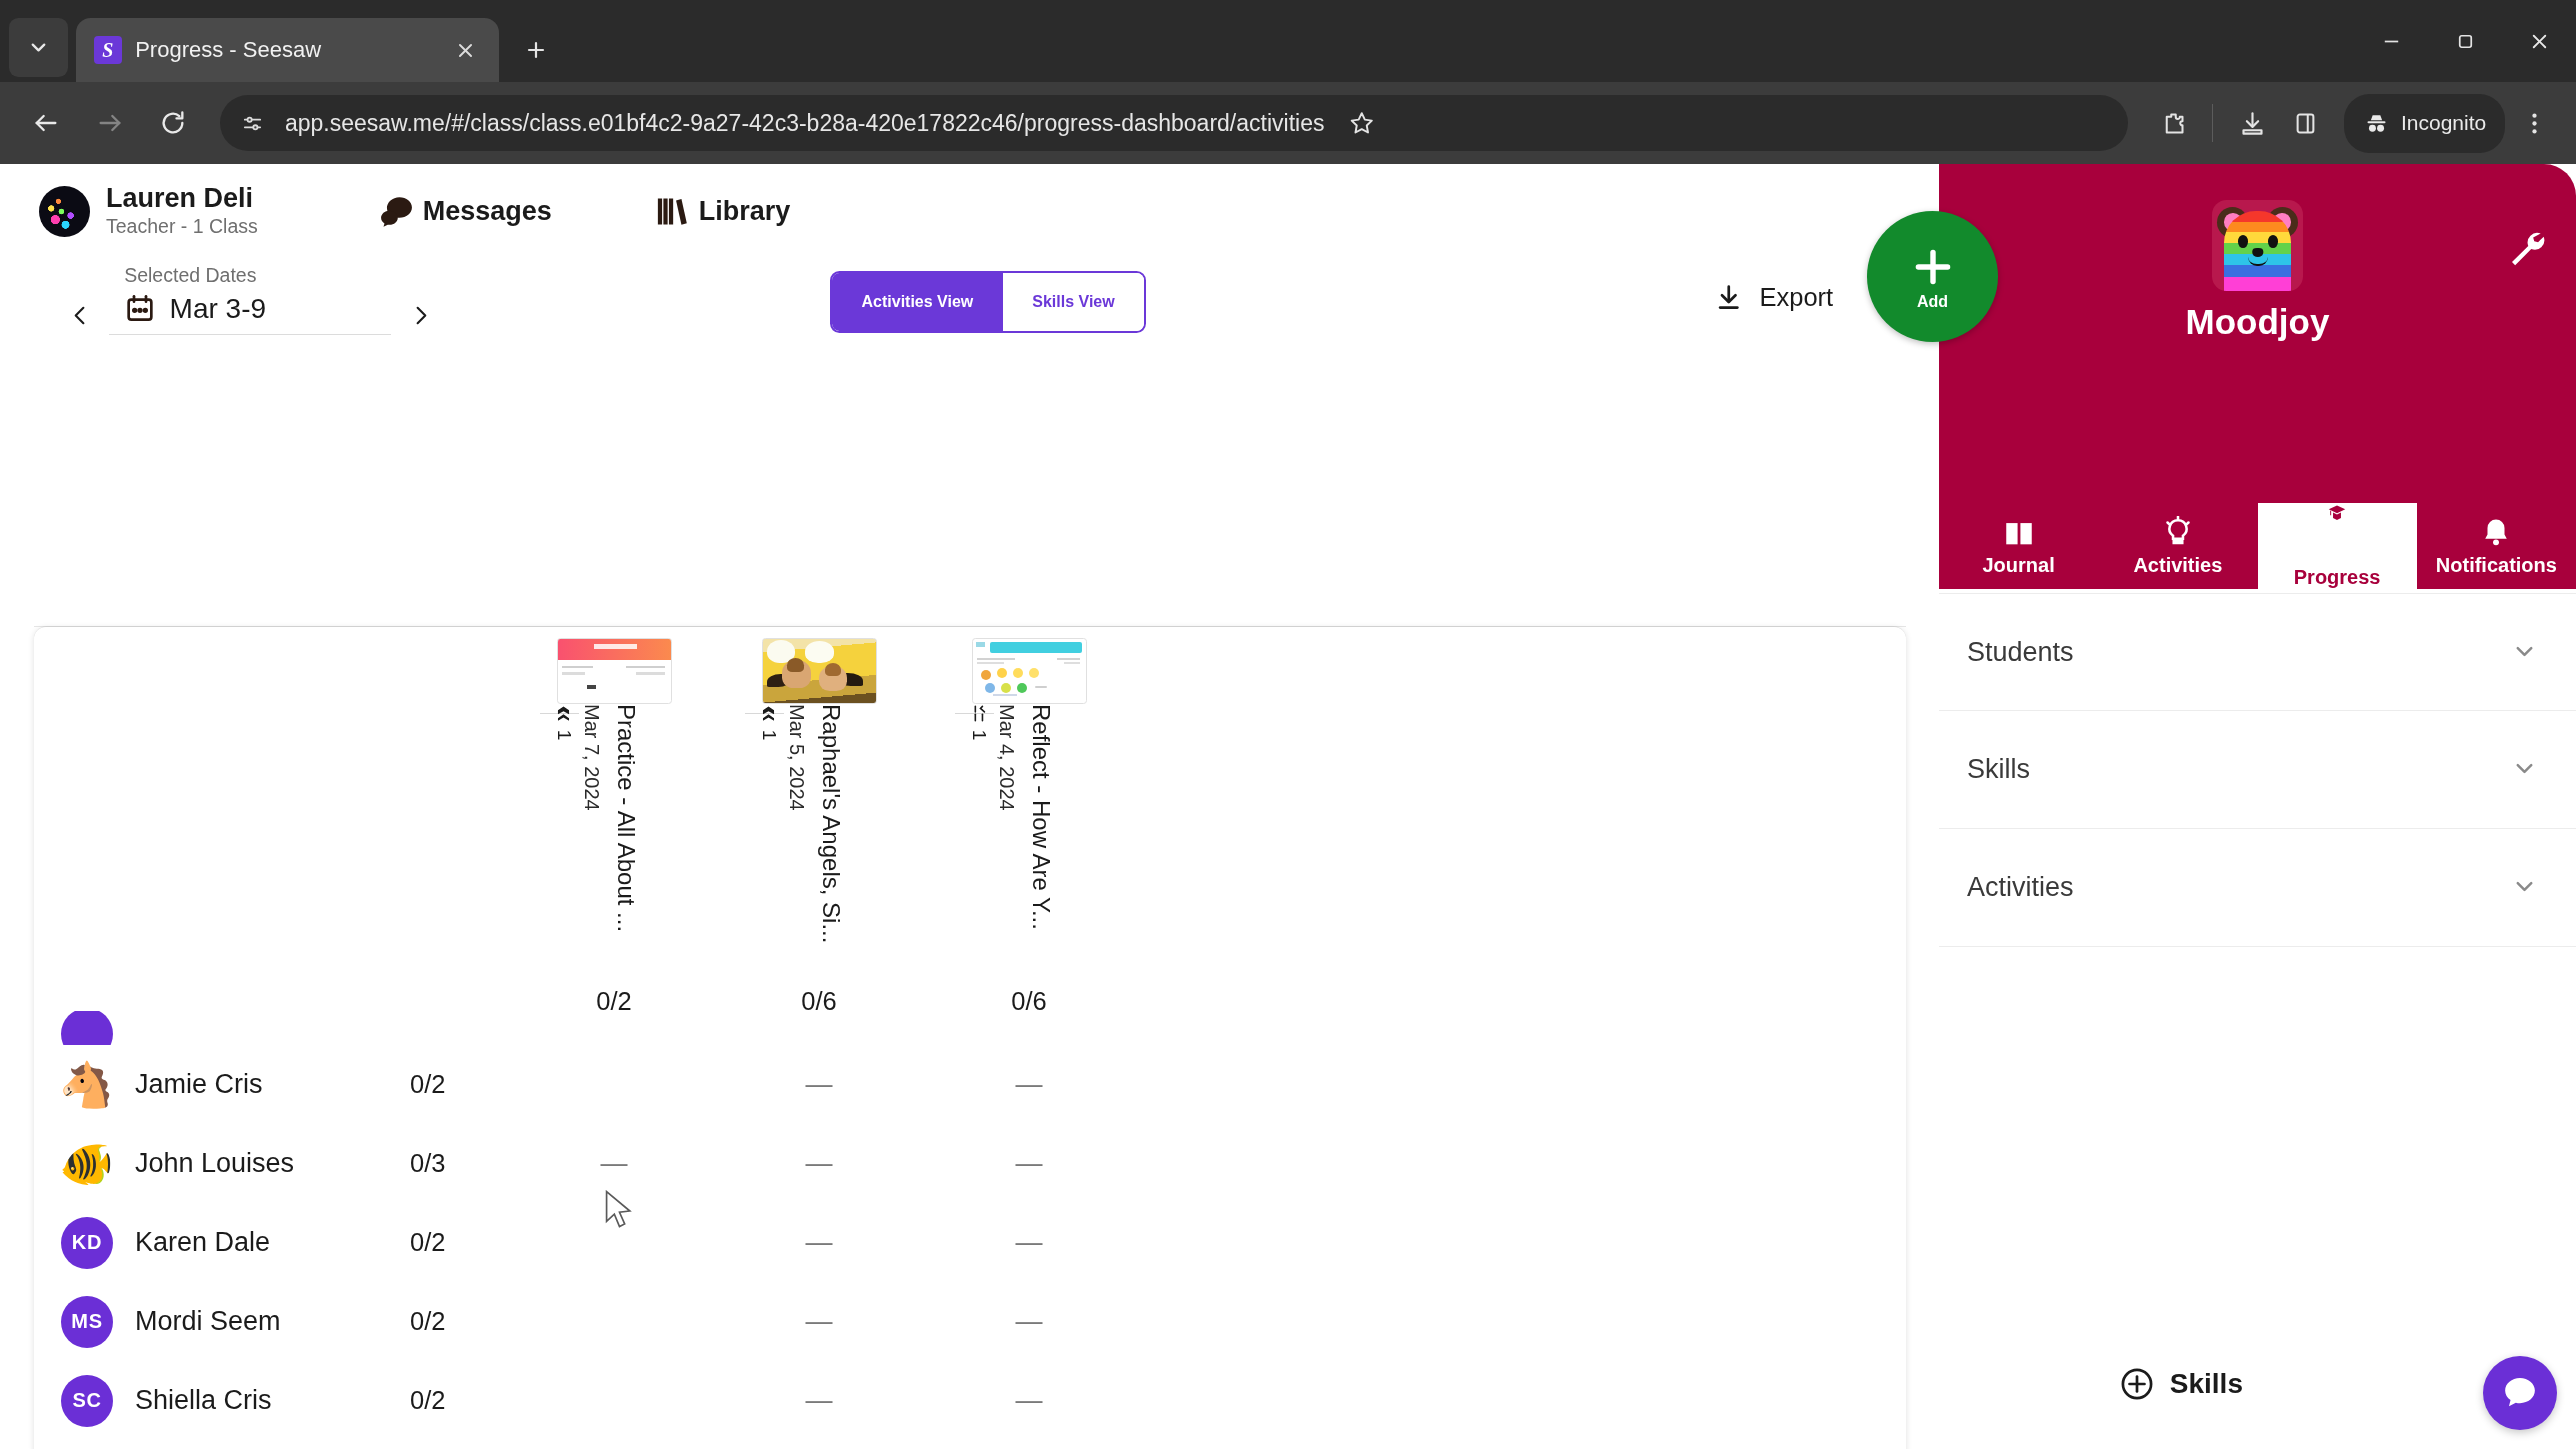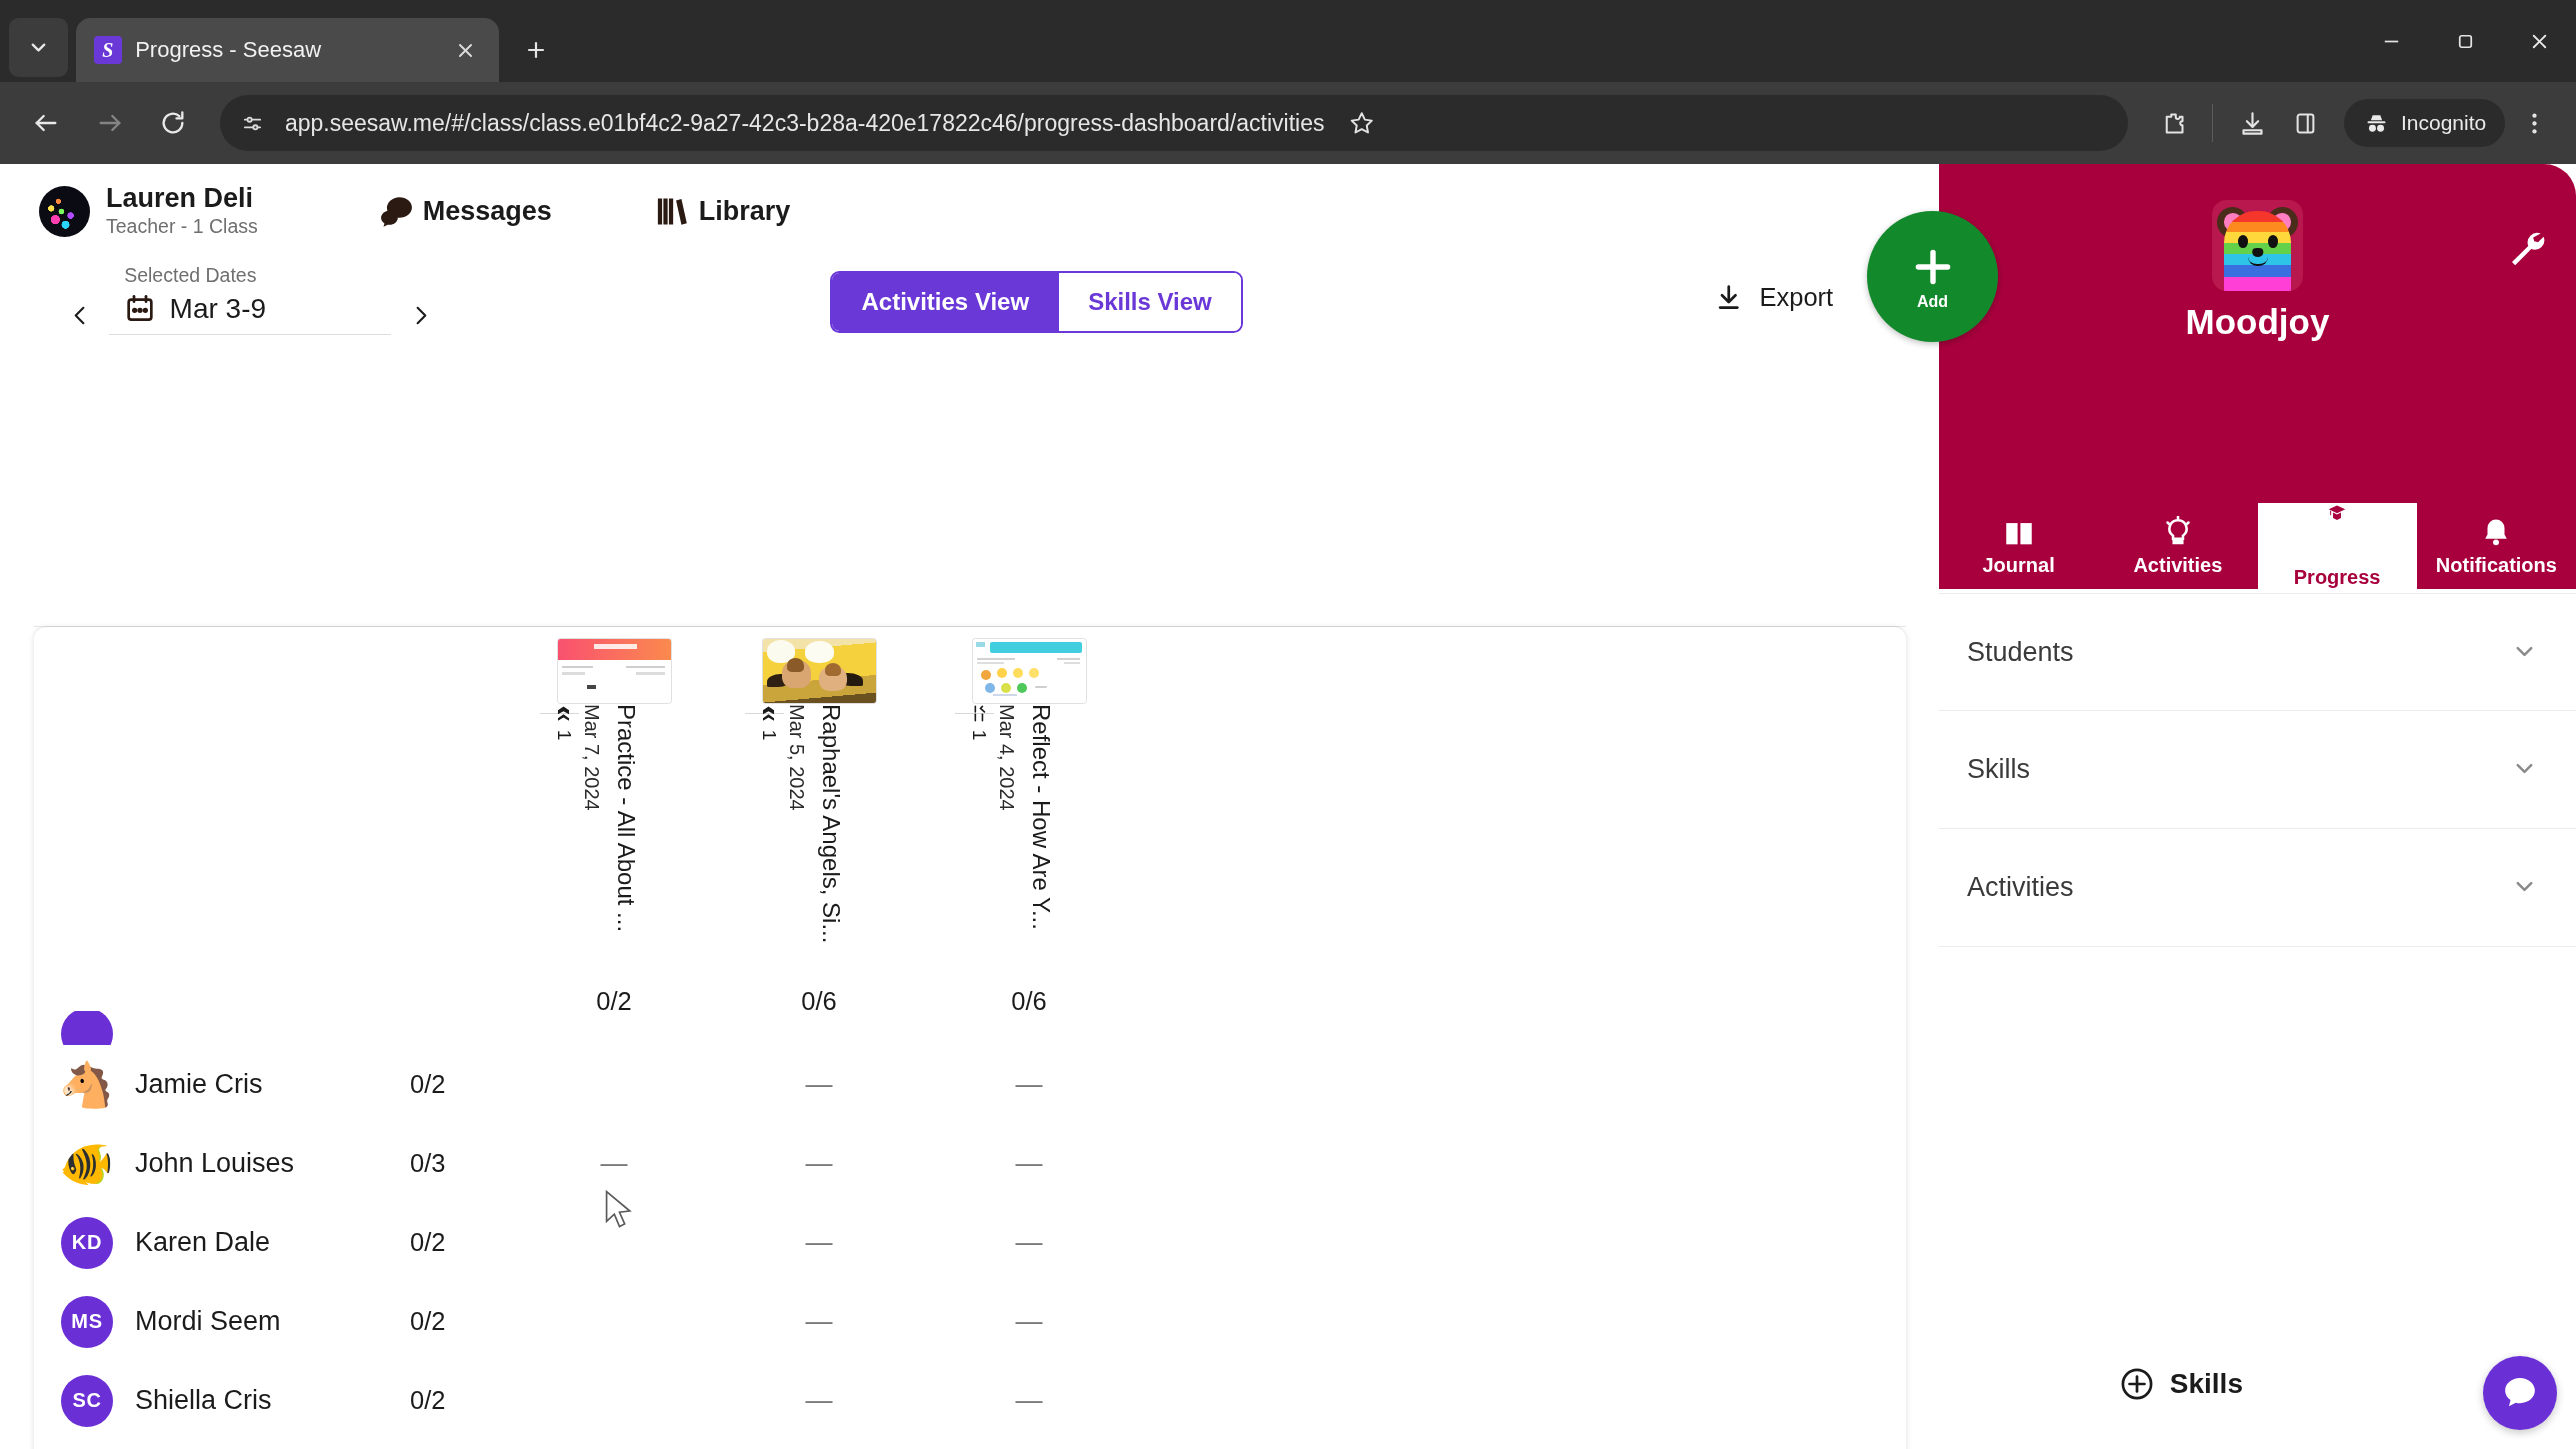--- a/index.html
+++ b/index.html
@@ -70,21 +70,21 @@
   .omni-icon { width: 32px; height: 32px; border-radius: 50%; display:flex; align-items:center; justify-content:center; flex:0 0 auto;}
   .omni-icon svg { width: 23px; height: 23px; }
   .omni-url { color: #e6e6e6; font-size: 23px; white-space: nowrap; overflow: hidden; }
   .omni-star { width: 42px; height: 42px; display:flex;align-items:center;justify-content:center;border-radius:50%;cursor:pointer;flex:0 0 auto;}
   .omni-star svg { width: 25.5px; height: 25.5px; }
 
   .tb-icon { width: 48px; height: 48px; display:flex;align-items:center;justify-content:center;border-radius:50%;cursor:pointer;flex:0 0 auto;}
   .tb-icon svg { width: 27px; height: 27px; }
   .tb-sep { width: 1.3px; height: 38px; background: #5c5c5c; margin: 0 9.4px; flex:0 0 auto; }
   .incognito-pill {
-    height: 48px; background: #2b2b2b; border-radius: 25.5px; display: flex; align-items: center;
+    height: 59px; background: #2b2b2b; border-radius: 25.5px; display: flex; align-items: center;
     gap: 10.7px; padding: 0 19px; margin-left: 9.4px; cursor: pointer; flex:0 0 auto;
   }
   .incognito-pill svg { width: 27px; height: 27px; }
   .incognito-pill span { color: #eaeaea; font-size: 21px; }
 
   
   .page { flex: 1 1 auto; display: flex; background: #fff; position: relative; overflow: hidden; border-radius: 32px; }
   .left-pane { flex: 1 1 auto; position: relative; background: #fff; overflow: hidden; }
 
   
@@ -117,21 +117,21 @@
   .date-label { font-size: 19.5px; color: #6f6f6f; padding-left: 14.8px; }
   .date-pick { display: flex; align-items: flex-end; gap: 13.4px; padding: 5.4px 14.8px 9.4px 14.8px; border-bottom: 1.3px solid #dcdcdc; cursor: pointer; min-width: 282px; }
   .date-pick svg { width: 32px; height: 32px; }
   .date-text { font-size: 28px; color: #1b1b1b; }
 
   .viewtoggle {
     position: absolute; left: 830px; top: 12px;
     display: flex; border: 2px solid #6b38d8; border-radius: 9.4px; overflow: hidden;
     height: 62px;
   }
-  .vt-btn { display: flex; align-items: center; justify-content: center; padding: 0 29.5px; font-size: 24px; font-weight: 700; cursor: pointer; }
+  .vt-btn { display: flex; align-items: center; justify-content: center; padding: 0 29.5px; font-size: 16px; font-weight: 700; cursor: pointer; }
   .vt-btn.active { background: #6b38d8; color: #fff; }
   .vt-btn.inactive { background: #fff; color: #6b38d8; }
 
   .export-btn { position: absolute; left: 1714px; top: 24px; display: flex; align-items: center; gap: 16px; cursor: pointer; }
   .export-btn svg { width: 29.5px; height: 29.5px; }
   .export-btn span { font-size: 25.5px; color: #1b1b1b; }
 
   
   .table-card {
     position: absolute; left: 34px; top: 463px; width: 1872px; height: 872px;

